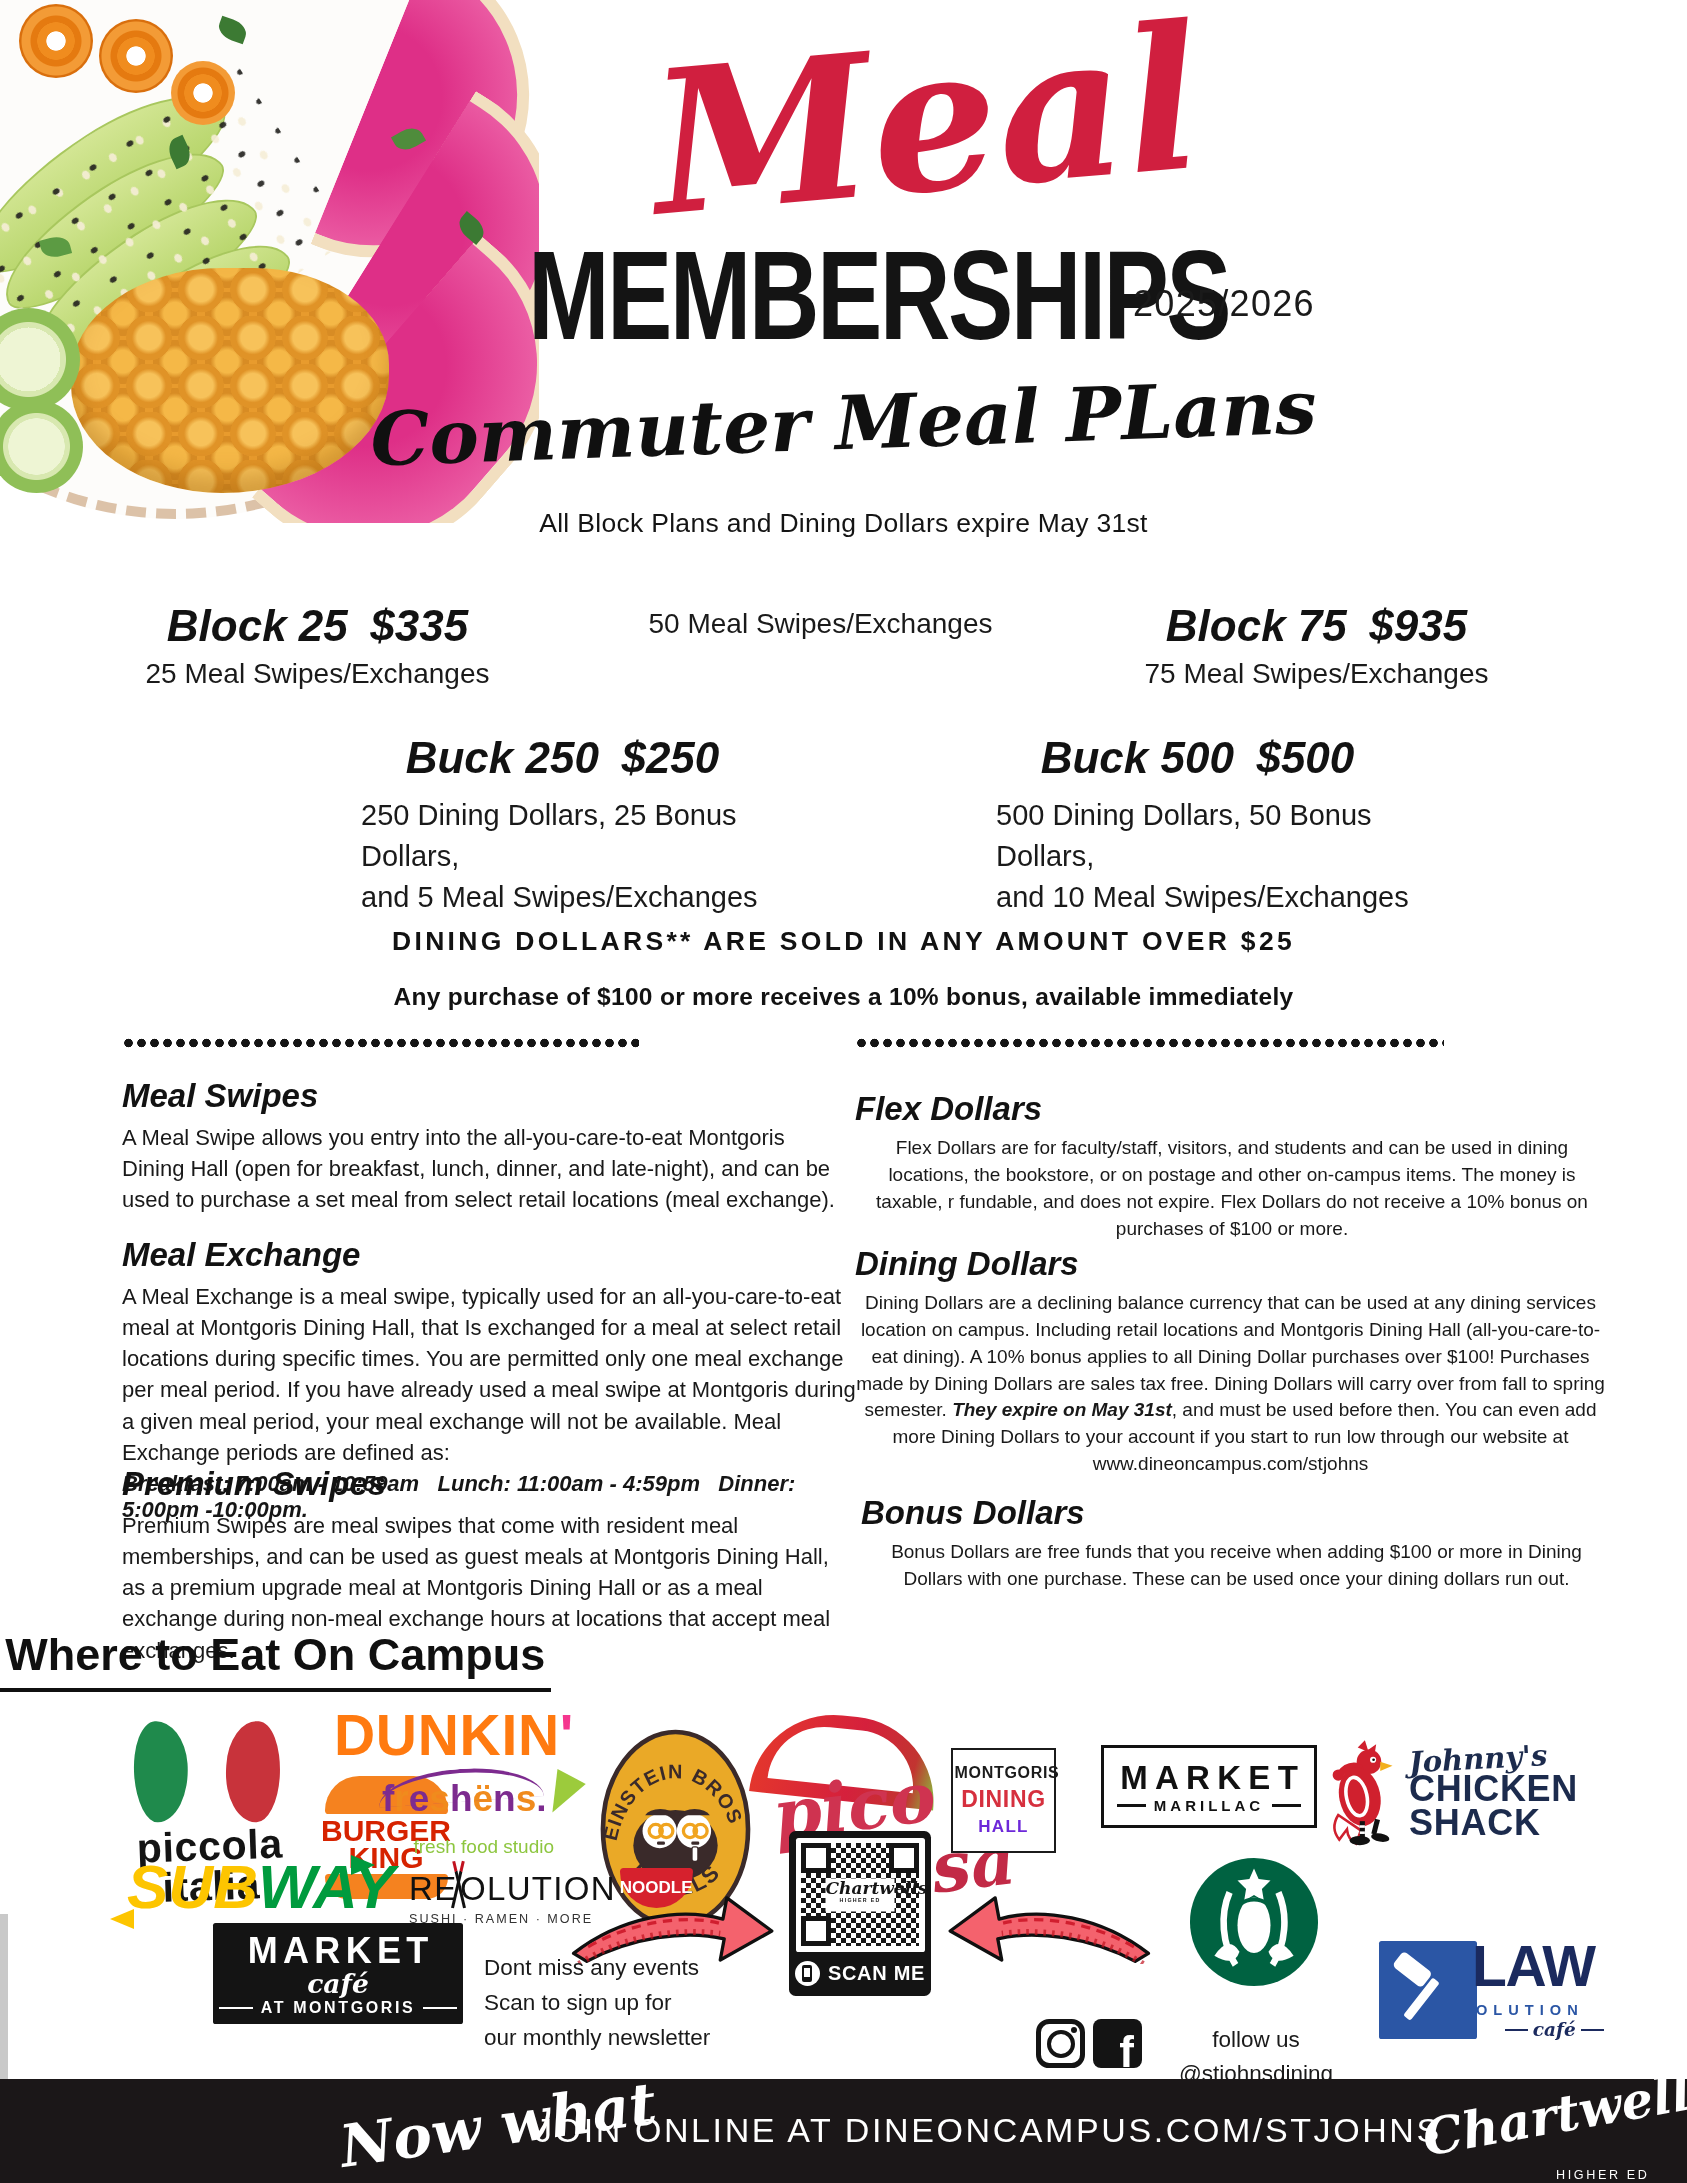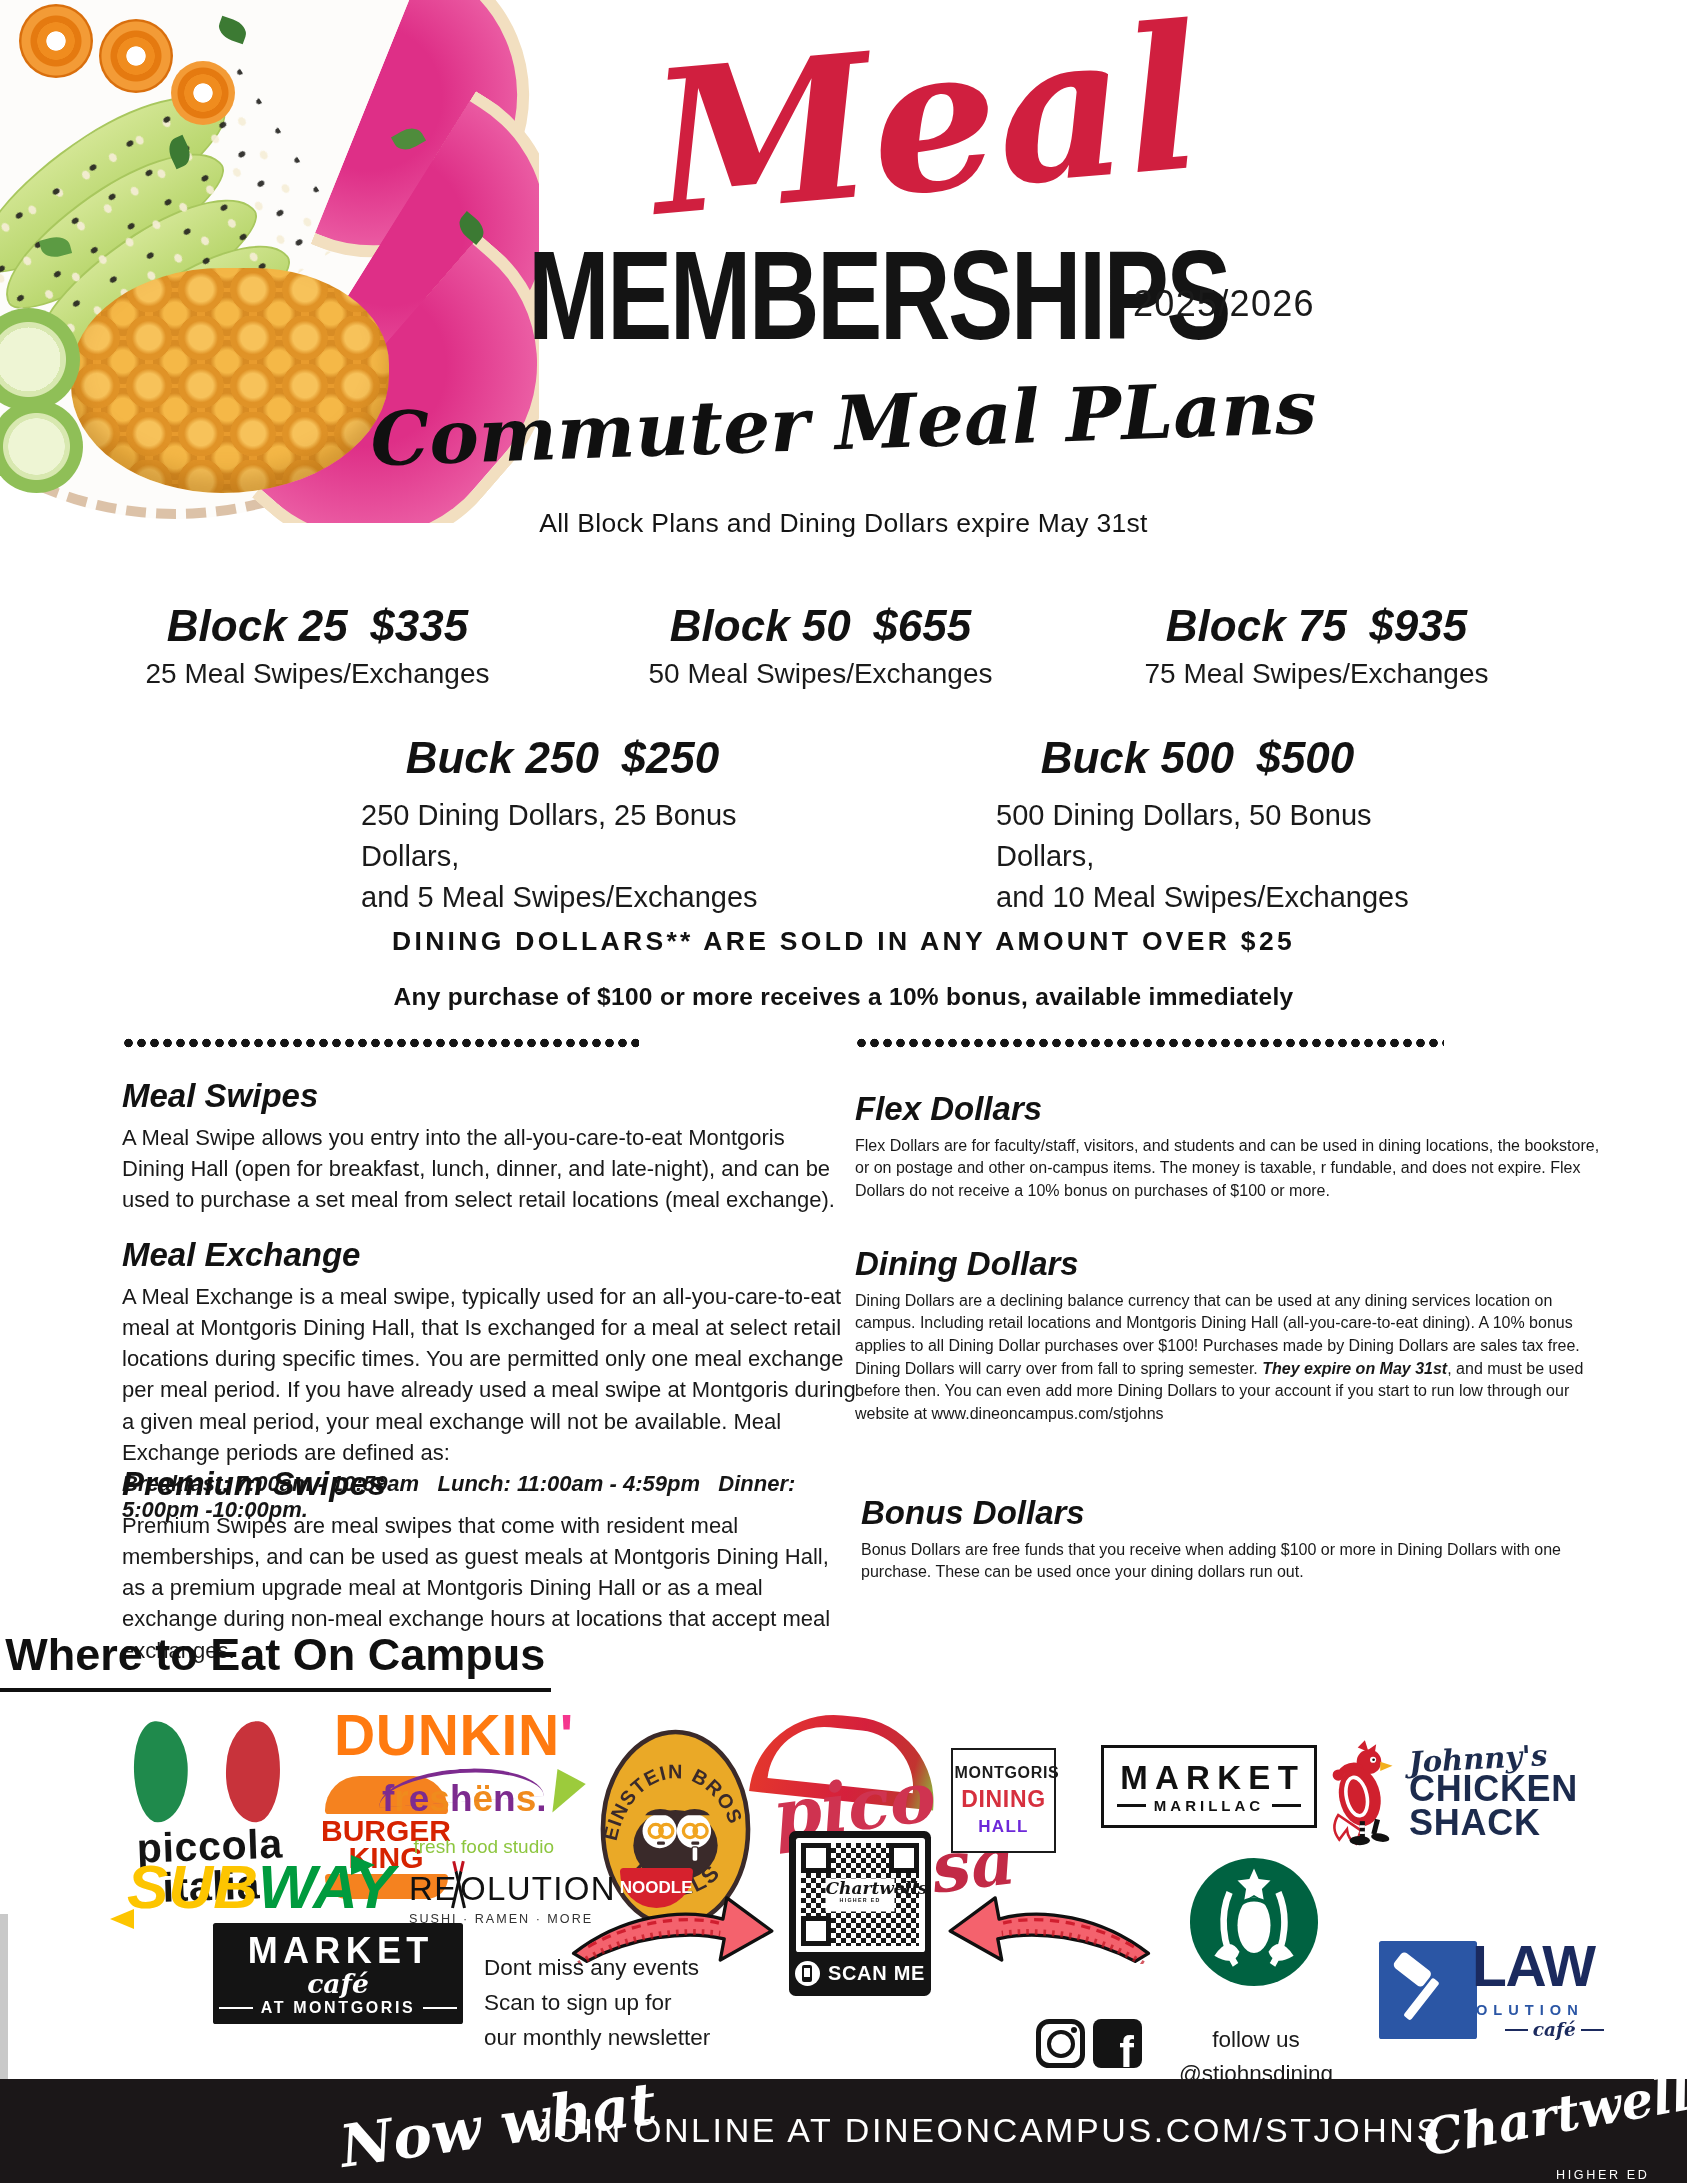--- a/index.html
+++ b/index.html
@@ -81,21 +81,21 @@
   .dots{position:absolute;height:12px;top:1037px;
         background-image:radial-gradient(circle,#141414 0 4px,transparent 4.6px);
         background-size:13px 12px;background-repeat:repeat-x;}
   .dots-left{left:122px;width:517px;}
   .dots-right{left:855px;width:589px;}
 
   
   .sec{position:absolute;}
   .sec h3{margin:0 0 6.6px 0;font-style:italic;font-weight:800;font-size:33px;color:#121212;}
   .sec p{margin:0;font-size:22px;line-height:1.42;color:#191919;}
-  .sec.right p{font-size:16px;}
+  .sec.right p{font-size:19px;text-align:center;}
   .times-line{margin-top:2.6px;font-style:italic;font-weight:800;font-size:22px;white-space:pre-wrap;}
   .inline-bold{font-style:italic;font-weight:800;}
   .sL1{left:122px;top:1077px;width:718px;}
   .sL2{left:122px;top:1236px;width:738px;}
   .sL3{left:122px;top:1465px;width:718px;}
   .sR1{left:855px;top:1090px;width:754px;}
   .sR2{left:855px;top:1245px;width:751px;}
   .sR3{left:861px;top:1494px;width:751px;}
 
   
@@ -274,21 +274,20 @@
   <div class="t-year">2025/2026</div>
 
   <div class="commuter script">Commuter Meal PLans</div>
   <div class="commuter-sub">All Block Plans and Dining Dollars expire May 31st</div>
 
   <div class="plan pb1">
     <div class="plan-title"><span>Block 25</span><span class="plan-price">$335</span></div>
     <div class="plan-detail">25 Meal Swipes/Exchanges</div>
   </div>
   <div class="plan pb2">
-    <div class="plan-title"><span>Block 50</span><span class="plan-price">$655</span></div>
     <div class="plan-detail">50 Meal Swipes/Exchanges</div>
   </div>
   <div class="plan pb3">
     <div class="plan-title"><span>Block 75</span><span class="plan-price">$935</span></div>
     <div class="plan-detail">75 Meal Swipes/Exchanges</div>
   </div>
 
   <div class="buck bk1">
     <div class="plan-title"><span>Buck 250</span><span class="plan-price">$250</span></div>
     <div class="buck-detail">

